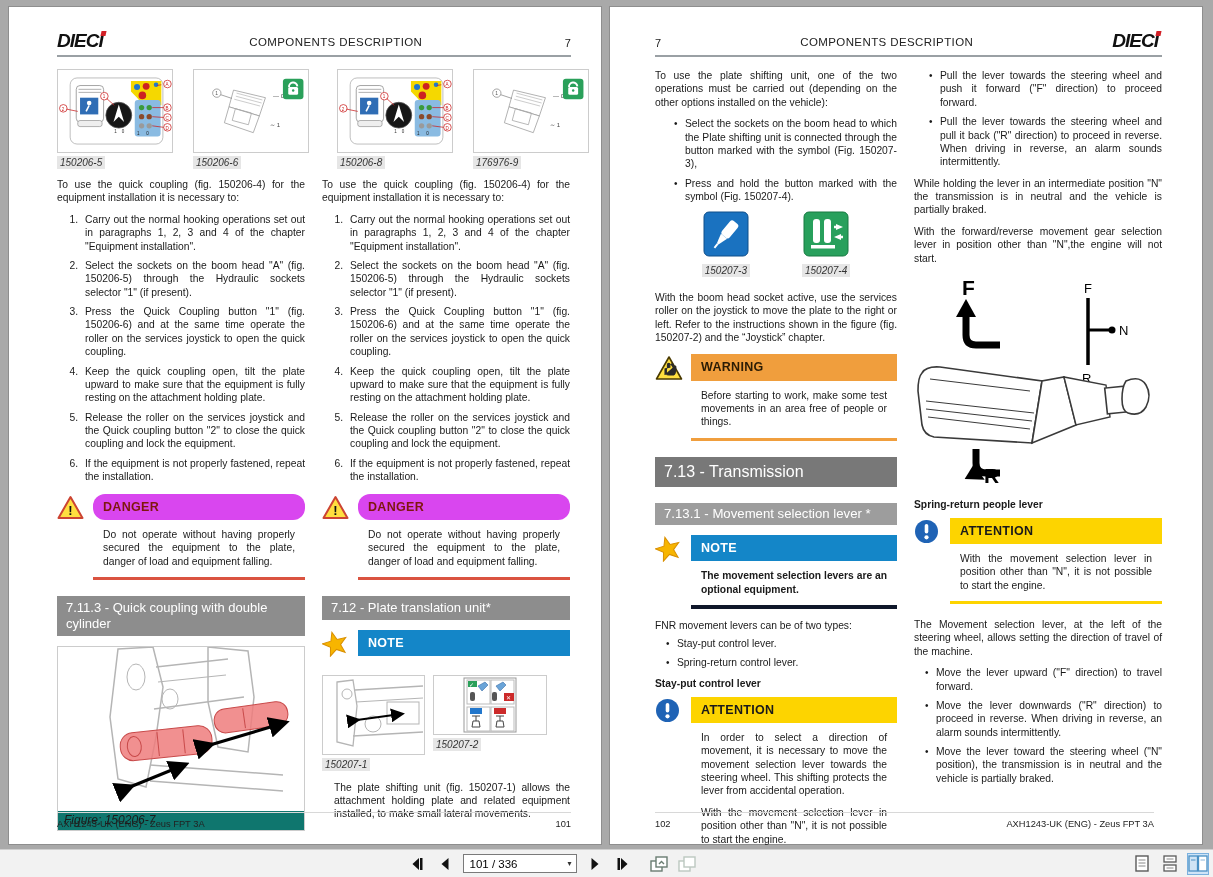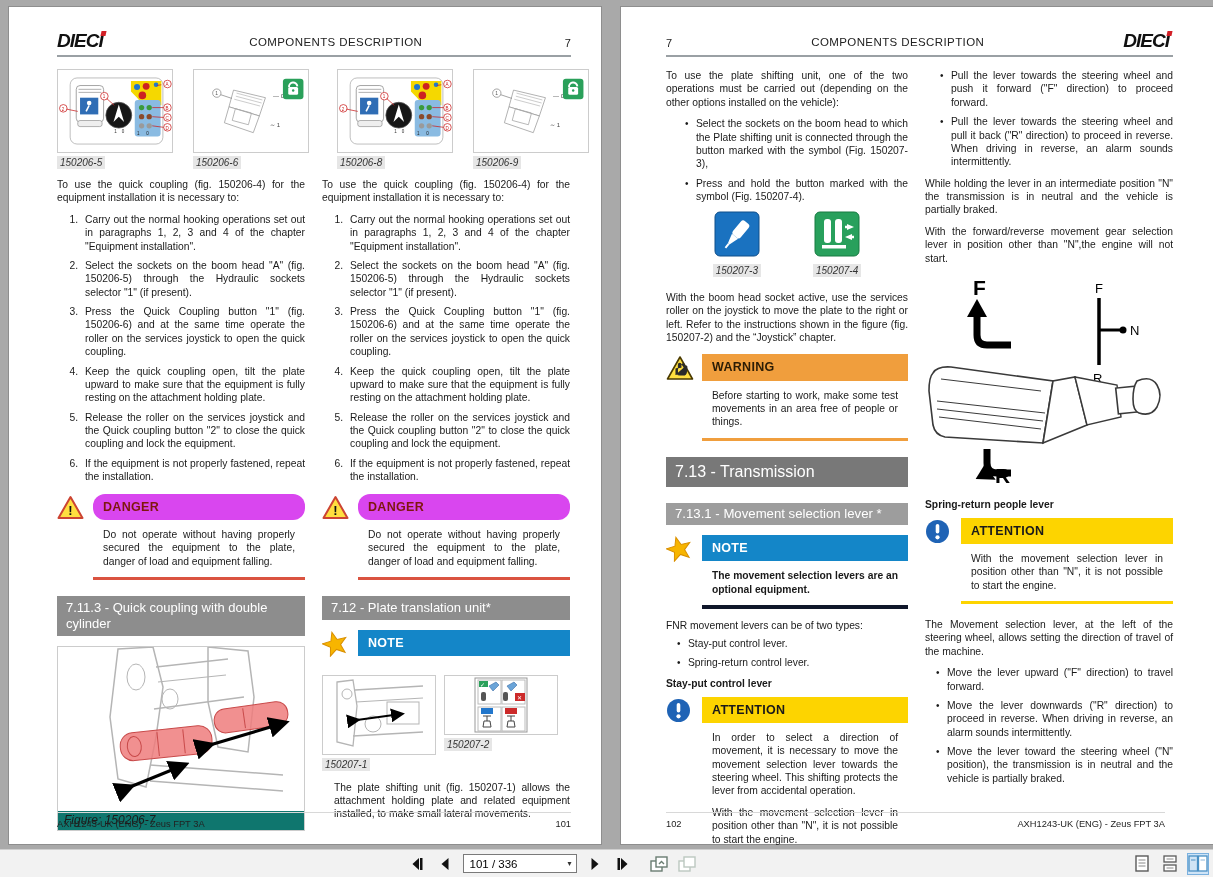--- a/index.html
+++ b/index.html
@@ -7,21 +7,21 @@
   body {
     width:1213px; height:877px; overflow:hidden;
     background:#a9a9a9;
     font-family:"Liberation Sans","DejaVu Sans",sans-serif;
     color:#1a1a1a;
   }
   .viewer { position:relative; width:1213px; height:877px; }
   .pages {
     position:absolute; top:0; left:0; right:0; bottom:28px;
     padding:7px 8px 22px 9px;
-    display:flex; gap:20px; background:#a9a9a9;
+    display:flex; gap:9px; background:#a9a9a9;
   }
   .page {
     background:#fff; width:592px; height:837px; position:relative;
     box-shadow:0 0 0 1px #8e8e8e;
     font-size:10.3px; line-height:1.3;
   }
   .page-inner-l { padding:24px 30px 0 48px; }
   .page-inner-r { padding:24px 40px 0 45px; }
 
   
@@ -265,21 +265,21 @@
                   <text x="28" y="27" font-size="6.5" fill="#555">1</text>
                 <line x1="35" y1="26" x2="50" y2="31" stroke="#888"></line>
                 <text x="104" y="31" font-size="8" fill="#444">— 0</text>
                 <text x="100" y="68" font-size="8" fill="#444">∼ 1</text>
                 <rect x="117" y="5" width="27" height="27" rx="4" fill="#2aa05a"></rect>
                 <path d="M125,16 a5.5,5.5 0 0 1 11,-1" fill="none" stroke="#fff" stroke-width="2.5"></path>
                 <rect x="124" y="16" width="13" height="10" rx="2" fill="#fff"></rect>
                 <circle cx="130.5" cy="20.5" r="1.6" fill="#2aa05a"></circle>
               </svg>
             </div>
-            <div class="figcap"><span>150206-9</span></div>
+            <div class="figcap"><span>176976-9</span></div>
           </div>
         </div>
 
         <div class="cols">
 
           <div class="col">
             <p class="just">To use the quick coupling (fig. 150206-4) for the equipment installation it is necessary to:</p>
             <ol class="steps">
               <li>Carry out the normal hooking operations set out in paragraphs 1, 2, 3 and 4 of the chapter "Equipment installation".</li>
               <li>Select the sockets on the boom head "A" (fig. 150206-5) through the Hydraulic sockets selector "1" (if present).</li>
@@ -356,21 +356,21 @@
               <div class="aicon">
                 <svg width="26" height="26" viewBox="0 0 26 26">
                     <polygon points="13,1 16.2,9.2 25,9.6 18.2,15 20.6,23.6 13,18.6 5.4,23.6 7.8,15 1,9.6 9.8,9.2" fill="#f7b500" stroke="#d98f00" transform="rotate(-15 13 13)"></polygon>
                   </svg>
               </div>
               <div class="abody">
                 <div class="ahead">NOTE</div>
               </div>
             </div>
             <div class="figrow" style="gap:8px;margin-top:4px">
-              <div style="width:114px">
+              <div style="width:103px">
                 <div class="figbox" style="height:80px">
                   <svg width="112" height="78" viewBox="0 0 112 78">
                     <path d="M14,6 L30,4 L34,30 L30,70 L14,66 Z" fill="none" stroke="#b5b5b5" stroke-width="1.3"></path>
                     <circle cx="24" cy="18" r="5" fill="none" stroke="#b5b5b5"></circle>
                     <line x1="32" y1="14" x2="100" y2="10" stroke="#b5b5b5" stroke-width="1.3"></line>
                     <line x1="33" y1="26" x2="100" y2="22" stroke="#b5b5b5"></line>
                     <rect x="64" y="26" width="32" height="22" fill="none" stroke="#b5b5b5"></rect>
                     <circle cx="50" cy="48" r="8" fill="none" stroke="#b5b5b5"></circle>
                     <line x1="30" y1="60" x2="100" y2="56" stroke="#b5b5b5" stroke-width="1.3"></line>
                     <line x1="34" y1="44" x2="78" y2="38" stroke="#000" stroke-width="2" marker-start="url(#ah)" marker-end="url(#ah)"></line>

